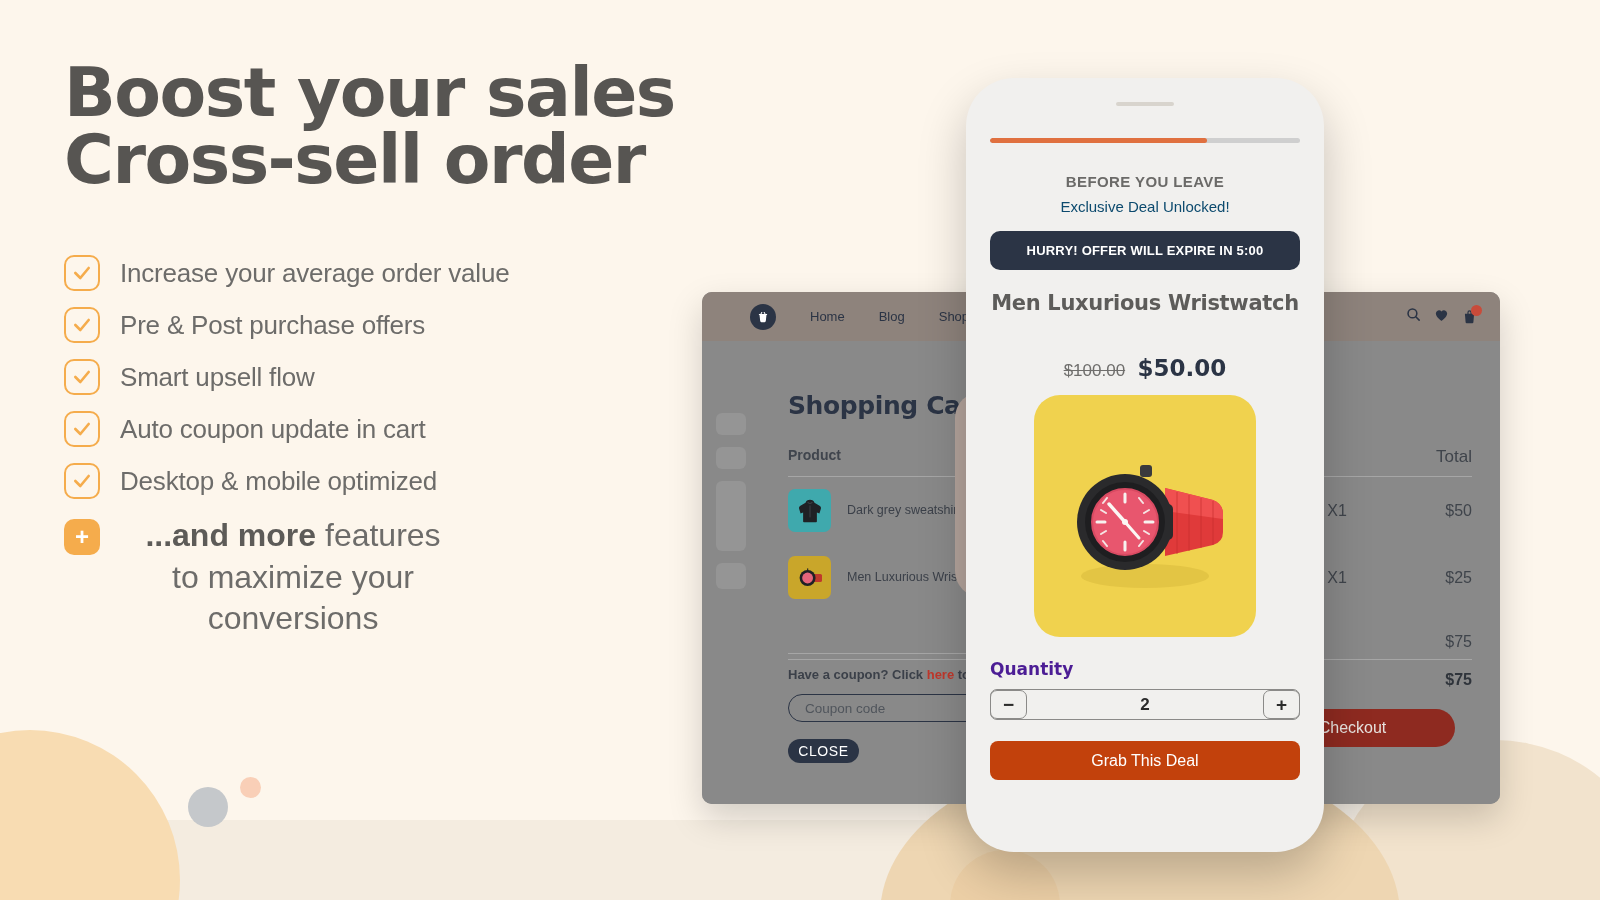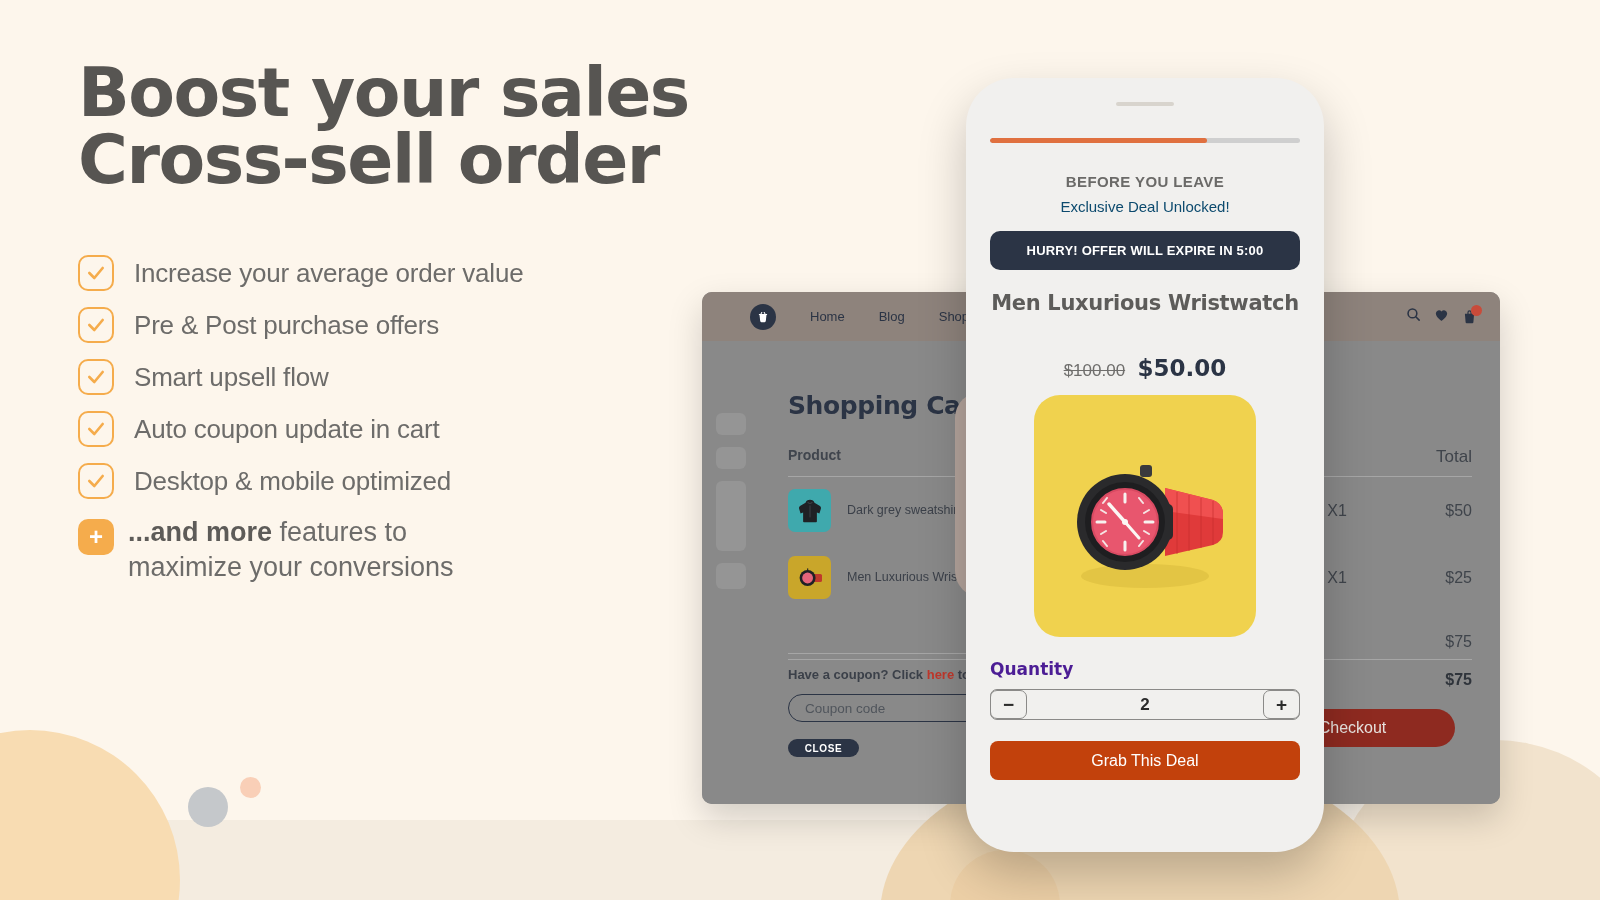--- a/index.html
+++ b/index.html
@@ -42,21 +42,21 @@
     width: 110px; height: 110px; border-radius: 50%;
     background: #eccfa6;
   }
   .bg-circle-tan-r {
     position: absolute; right: -60px; bottom: -170px;
     width: 330px; height: 330px; border-radius: 50%;
     background: #f2e3cd;
   }
 
   
-  .left-col { position: absolute; left: 78px; top: 60px; width: 640px; z-index: 5; }
+  .left-col { position: absolute; left: 64px; top: 60px; width: 640px; z-index: 5; }
   .headline {
     font-family: "DejaVu Sans", sans-serif;
     font-size: 68px; font-weight: 700; line-height: 0.98;
     color: #575552; letter-spacing: -1.5px;
   }
   .headline .ln { display: block; }
 
   .feature-list { margin-top: 62px; }
   .feature-row { display: flex; align-items: center; margin-bottom: 16px; }
   .check-box {
@@ -71,22 +71,23 @@
   }
 
   .more-row { display: flex; align-items: flex-start; margin-top: 16px; }
   .plus-box {
     width: 36px; height: 36px; border-radius: 10px;
     background: #f5ac4c; flex: none; margin-top: 4px;
     display: flex; align-items: center; justify-content: center;
     color: #fff; font-size: 24px; font-weight: 700; line-height: 1;
   }
   .more-text {
-    margin-left: 14px; font-size: 27px; color: #6d6c6a; line-height: 1.3;
+    margin-left: 28px; font-size: 32px; color: #6d6c6a; line-height: 1.3;
     max-width: 330px;
+    text-align: center;
   }
   .more-text b { font-weight: 700; color: #5d5b58; }
 
   
   .desktop {
     position: absolute; left: 702px; top: 292px;
     width: 798px; height: 512px;
     border-radius: 10px; overflow: hidden;
     background: #898989;
     box-shadow: 0 14px 34px rgba(0,0,0,.17);
@@ -157,22 +158,22 @@
   .d-coupon-line { border-top: 1px solid rgba(255,255,255,.25); padding-top: 13px; }
   .d-coupon-text { font-size: 13px; font-weight: 700; color: #3b4049; }
   .d-coupon-text .hl { color: #c0372b; }
   .d-coupon-input {
     margin-top: 12px; height: 28px; border-radius: 14px;
     border: 1px solid #2b3445; background: transparent;
     display: flex; align-items: center; padding: 0 16px;
     font-size: 13.5px; color: #50555c;
   }
   .d-close {
-    margin-top: 17px; width: 71px; height: 18px; border-radius: 12px;
-    background: #2b3445; color: #fff; font-size: 10px; font-weight: 700;
+    margin-top: 17px; width: 71px; height: 24px; border-radius: 12px;
+    background: #2b3445; color: #fff; font-size: 14px; font-weight: 400;
     letter-spacing: .6px; display: flex; align-items: center; justify-content: center;
   }
   .d-checkout {
     position: absolute; right: 45px; top: 368px;
     width: 205px; height: 38px; border-radius: 19px;
     background: #8e2a20; color: #e7e2de; font-size: 16px;
     display: flex; align-items: center; justify-content: center;
   }
 
   

